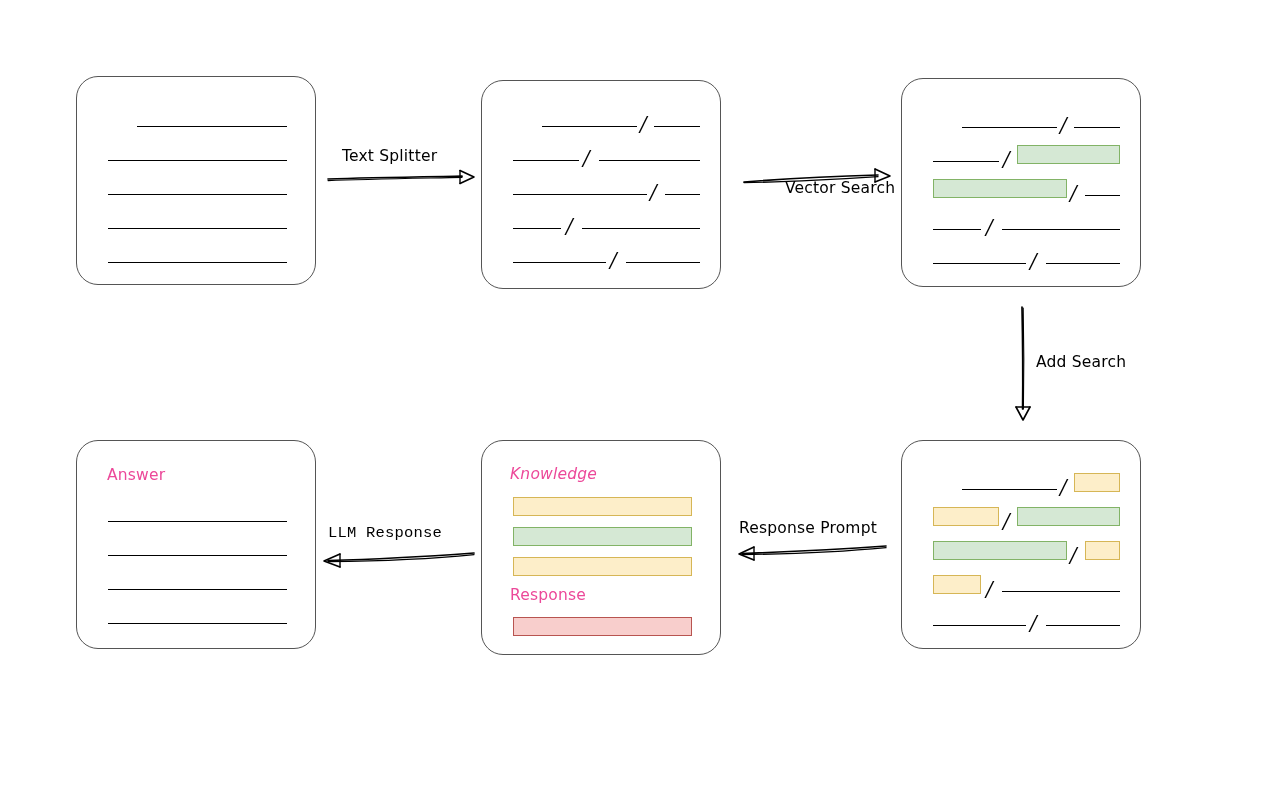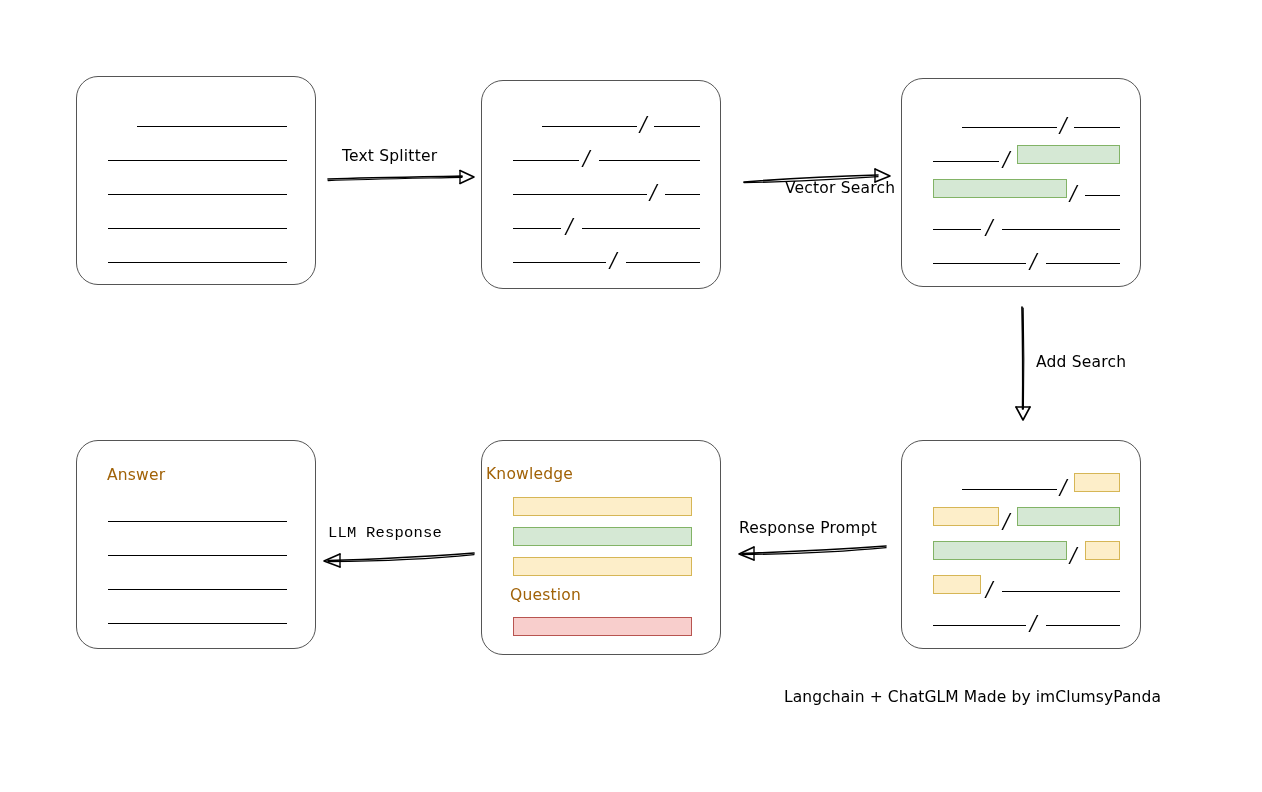--- a/index.html
+++ b/index.html
@@ -21,21 +21,21 @@
     position: absolute;
     box-sizing: border-box;
     border: 1.3px solid #555555;
     border-radius: 22px;
     background: #ffffff;
   }
   .box-title {
     position: absolute;
     font-family: "DejaVu Sans", sans-serif;
     font-size: 15.5px;
-    color: #a16207;
+    color: #ec4899;
     letter-spacing: 0.2px;
     white-space: nowrap;
   }
   .seg {
     position: absolute;
     box-sizing: border-box;
   }
   .seg.rule {
     border-bottom: 1.9px solid #000000;
     height: 0;
@@ -210,22 +210,22 @@
         <div class="seg rule" style="left: 100px; top: 150px; width: 118px;"></div>
       </div>
       <div style="position: absolute; left: 0px; top: 0px; width: 100%; height: 0px;">
         <div class="seg rule" style="left: 31px; top: 184px; width: 93px;"></div>
         <span class="slash" style="left: 128px; top: 182px;">/</span>
         <div class="seg rule" style="left: 144px; top: 184px; width: 74px;"></div>
       </div>
     </div>
 
   <div class="box-title" style="left:107px; top:466px;">Answer</div>
-  <div class="box-title" style="left:486px; top:465px;">Knowledge</div>
-  <div class="box-title" style="left:510px; top:586px;">Question</div>
+  <div class="box-title" style="left:510px; top:465px;font-style:italic;">Knowledge</div>
+  <div class="box-title" style="left:510px; top:586px;">Response</div>
 
   <div class="arrow-label" style="left:342px; top:147px;">Text Splitter</div>
   <svg class="arrow-svg" style="left:326px; top:160px; width:150px; height:30px;" viewBox="0 0 150 30">
     <path d="M2,19 C40,17.6 100,16.8 136,16.2" fill="none" stroke="#000" stroke-width="1.7" stroke-linecap="round"></path>
     <path d="M2,20.6 C40,19.2 100,18.2 136,17.4" fill="none" stroke="#000" stroke-width="1.1" stroke-linecap="round"></path>
     <path d="M134,10.5 L148,17 L134,23.5" fill="none" stroke="#000" stroke-width="1.6" stroke-linejoin="round" stroke-linecap="round"></path>
     <path d="M134,10.5 L134,23.5" fill="none" stroke="#000" stroke-width="1.4" stroke-linecap="round"></path>
   </svg>
 
   <div class="arrow-label" style="left:785px; top:147px;margin-top:32px;">Vector Search</div>
@@ -253,15 +253,14 @@
   </svg>
 
   <div class="arrow-label" style="left:328px; top:524px;font-family:Liberation Mono, monospace;">LLM Response</div>
   <svg class="arrow-svg" style="left:318px; top:540px; width:160px; height:30px;" viewBox="0 0 160 30">
     <path d="M156,13 C115,16 50,19.5 10,20.5" fill="none" stroke="#000" stroke-width="1.7" stroke-linecap="round"></path>
     <path d="M156,14.6 C115,18.8 55,21.2 10,21.6" fill="none" stroke="#000" stroke-width="1.3" stroke-linecap="round"></path>
     <path d="M22,14 L6,21 L22,27" fill="none" stroke="#000" stroke-width="1.6" stroke-linejoin="round" stroke-linecap="round"></path>
     <path d="M22,14 L22,27" fill="none" stroke="#000" stroke-width="1.4" stroke-linecap="round"></path>
   </svg>
 
-  <div class="footer-note" style="left:784px; top:688px;">Langchain + ChatGLM Made by imClumsyPanda</div>
 
 </div>
 
 </body></html>

